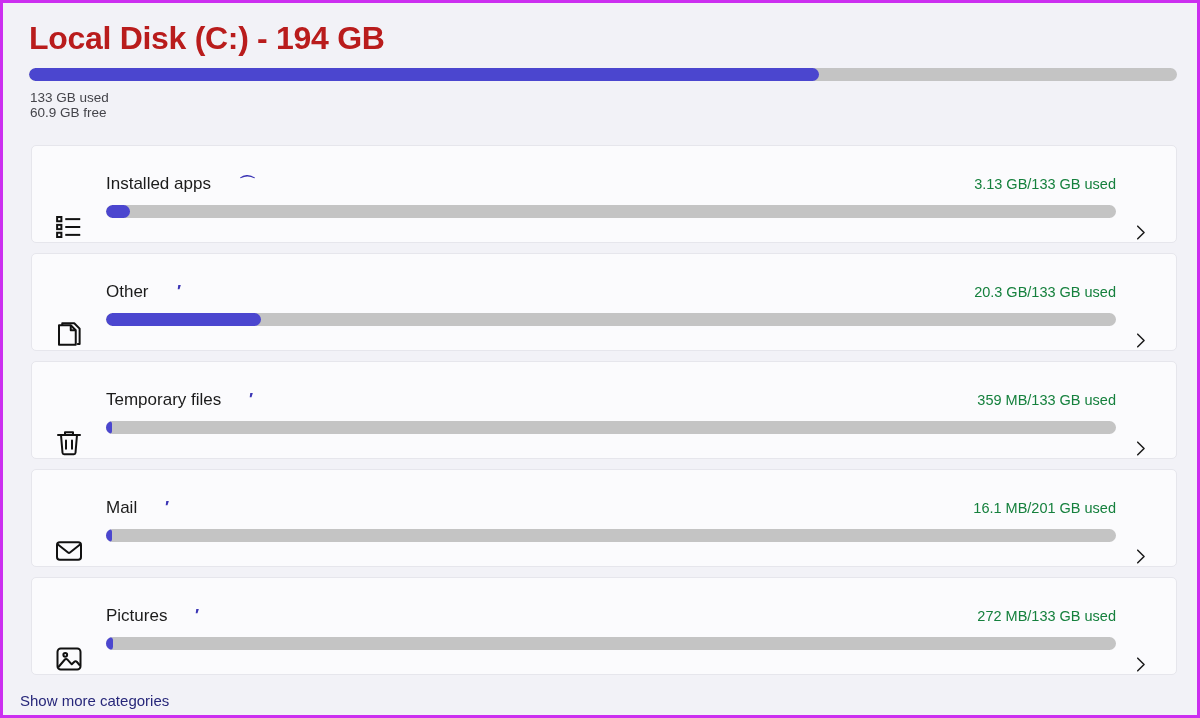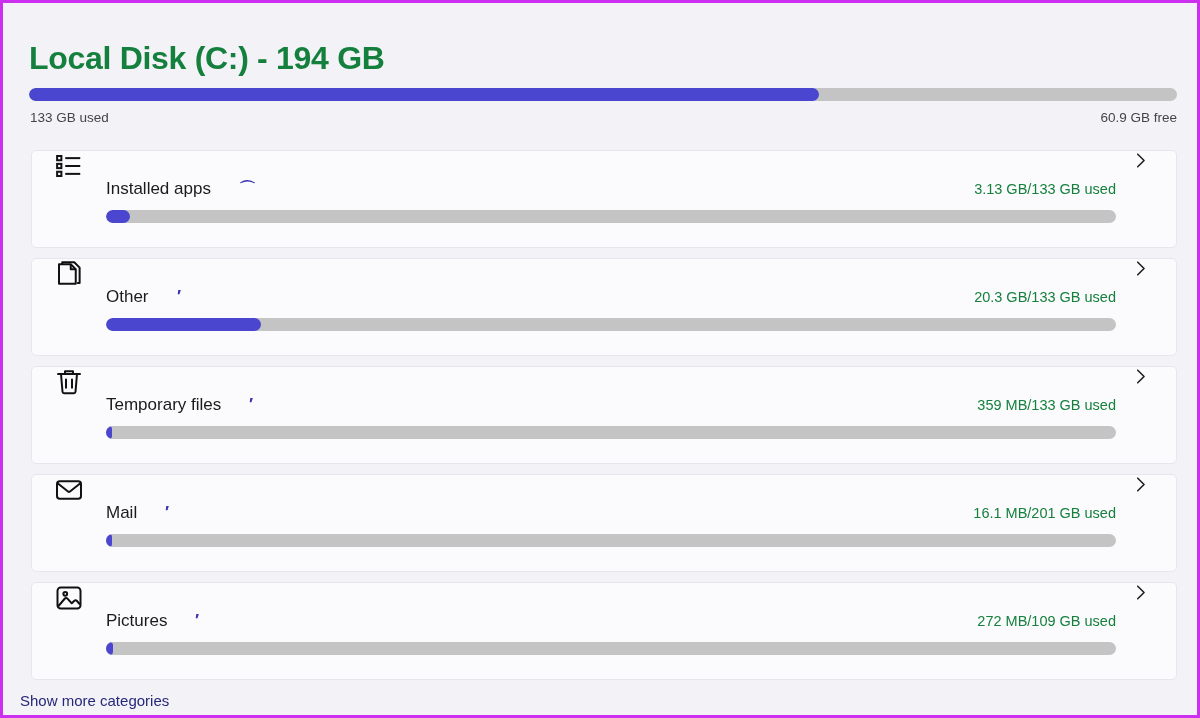--- a/index.html
+++ b/index.html
@@ -25,25 +25,24 @@
     background: #f2f2f7;
     padding: 0;
     position: relative;
     overflow: hidden;
   }
 
   
   .drive-title {
     font-size: 32px;
     font-weight: 600;
-    color: #15803d;
+    color: #b91c1c;
     letter-spacing: -0.3px;
     padding: 14px 0 0 26px;
     line-height: 42px;
-    margin-top: 20px;
   }
 
   .drive-bar-wrap {
     margin: 9px 20px 0 26px;
   }
 
   .drive-bar-track {
     height: 13px;
     border-radius: 7px;
     background: #c4c4c4;
@@ -57,37 +56,38 @@
     background: #4b46cf;
     border-radius: 7px;
   }
 
   .drive-legend {
     display: flex;
     justify-content: space-between;
     margin: 9px 20px 0 27px;
     font-size: 13.5px;
     color: #44444a;
+    flex-direction: column;
   }
 
   
   .cat-list {
     margin-top: 25px;
     padding: 0 20px 0 28px;
   }
 
   .cat-card {
     position: relative;
     background: #fbfbfd;
     border: 1px solid #e6e6ec;
     border-radius: 5px;
     height: 98px;
     margin-bottom: 10px;
     display: flex;
-    align-items: flex-start;
+    align-items: flex-end;
     padding: 0 14px 0 0;
   }
 
   .cat-icon {
     width: 74px;
     min-width: 74px;
     display: flex;
     align-items: center;
     justify-content: center;
     color: #111;
@@ -286,21 +286,21 @@
         <div class="cat-icon">
           <svg width="30" height="30" viewBox="0 0 24 24" fill="none" stroke="currentColor" stroke-width="1.6" stroke-linejoin="round">
             <rect x="2.8" y="3.6" width="18.4" height="16.8" rx="2.6"></rect>
             <circle cx="9" cy="8.6" r="1.5"></circle>
             <path d="M3.4 18.6l5.3-6.2a1.3 1.3 0 0 1 1.9-.05l3.6 3.9 2.1-2.1a1.3 1.3 0 0 1 1.9.05l2.6 3"></path>
           </svg>
         </div>
         <div class="cat-body">
           <div class="cat-toprow">
             <div class="cat-name">Pictures<span class="scribble" style="left: 89px;">′</span></div>
-            <div class="cat-size">272 MB/109 GB used</div>
+            <div class="cat-size">272 MB/133 GB used</div>
           </div>
           <div class="cat-bar-track">
             <div class="cat-bar-fill" style="width: 0.7%; min-width: 6px;"></div>
           </div>
         </div>
         <div class="chev">
           <svg width="19" height="19" viewBox="0 0 24 24" fill="none" stroke="currentColor" stroke-width="1.9" stroke-linecap="round" stroke-linejoin="round">
             <polyline points="8.5,4 16.5,12 8.5,20"></polyline>
           </svg>
         </div>

